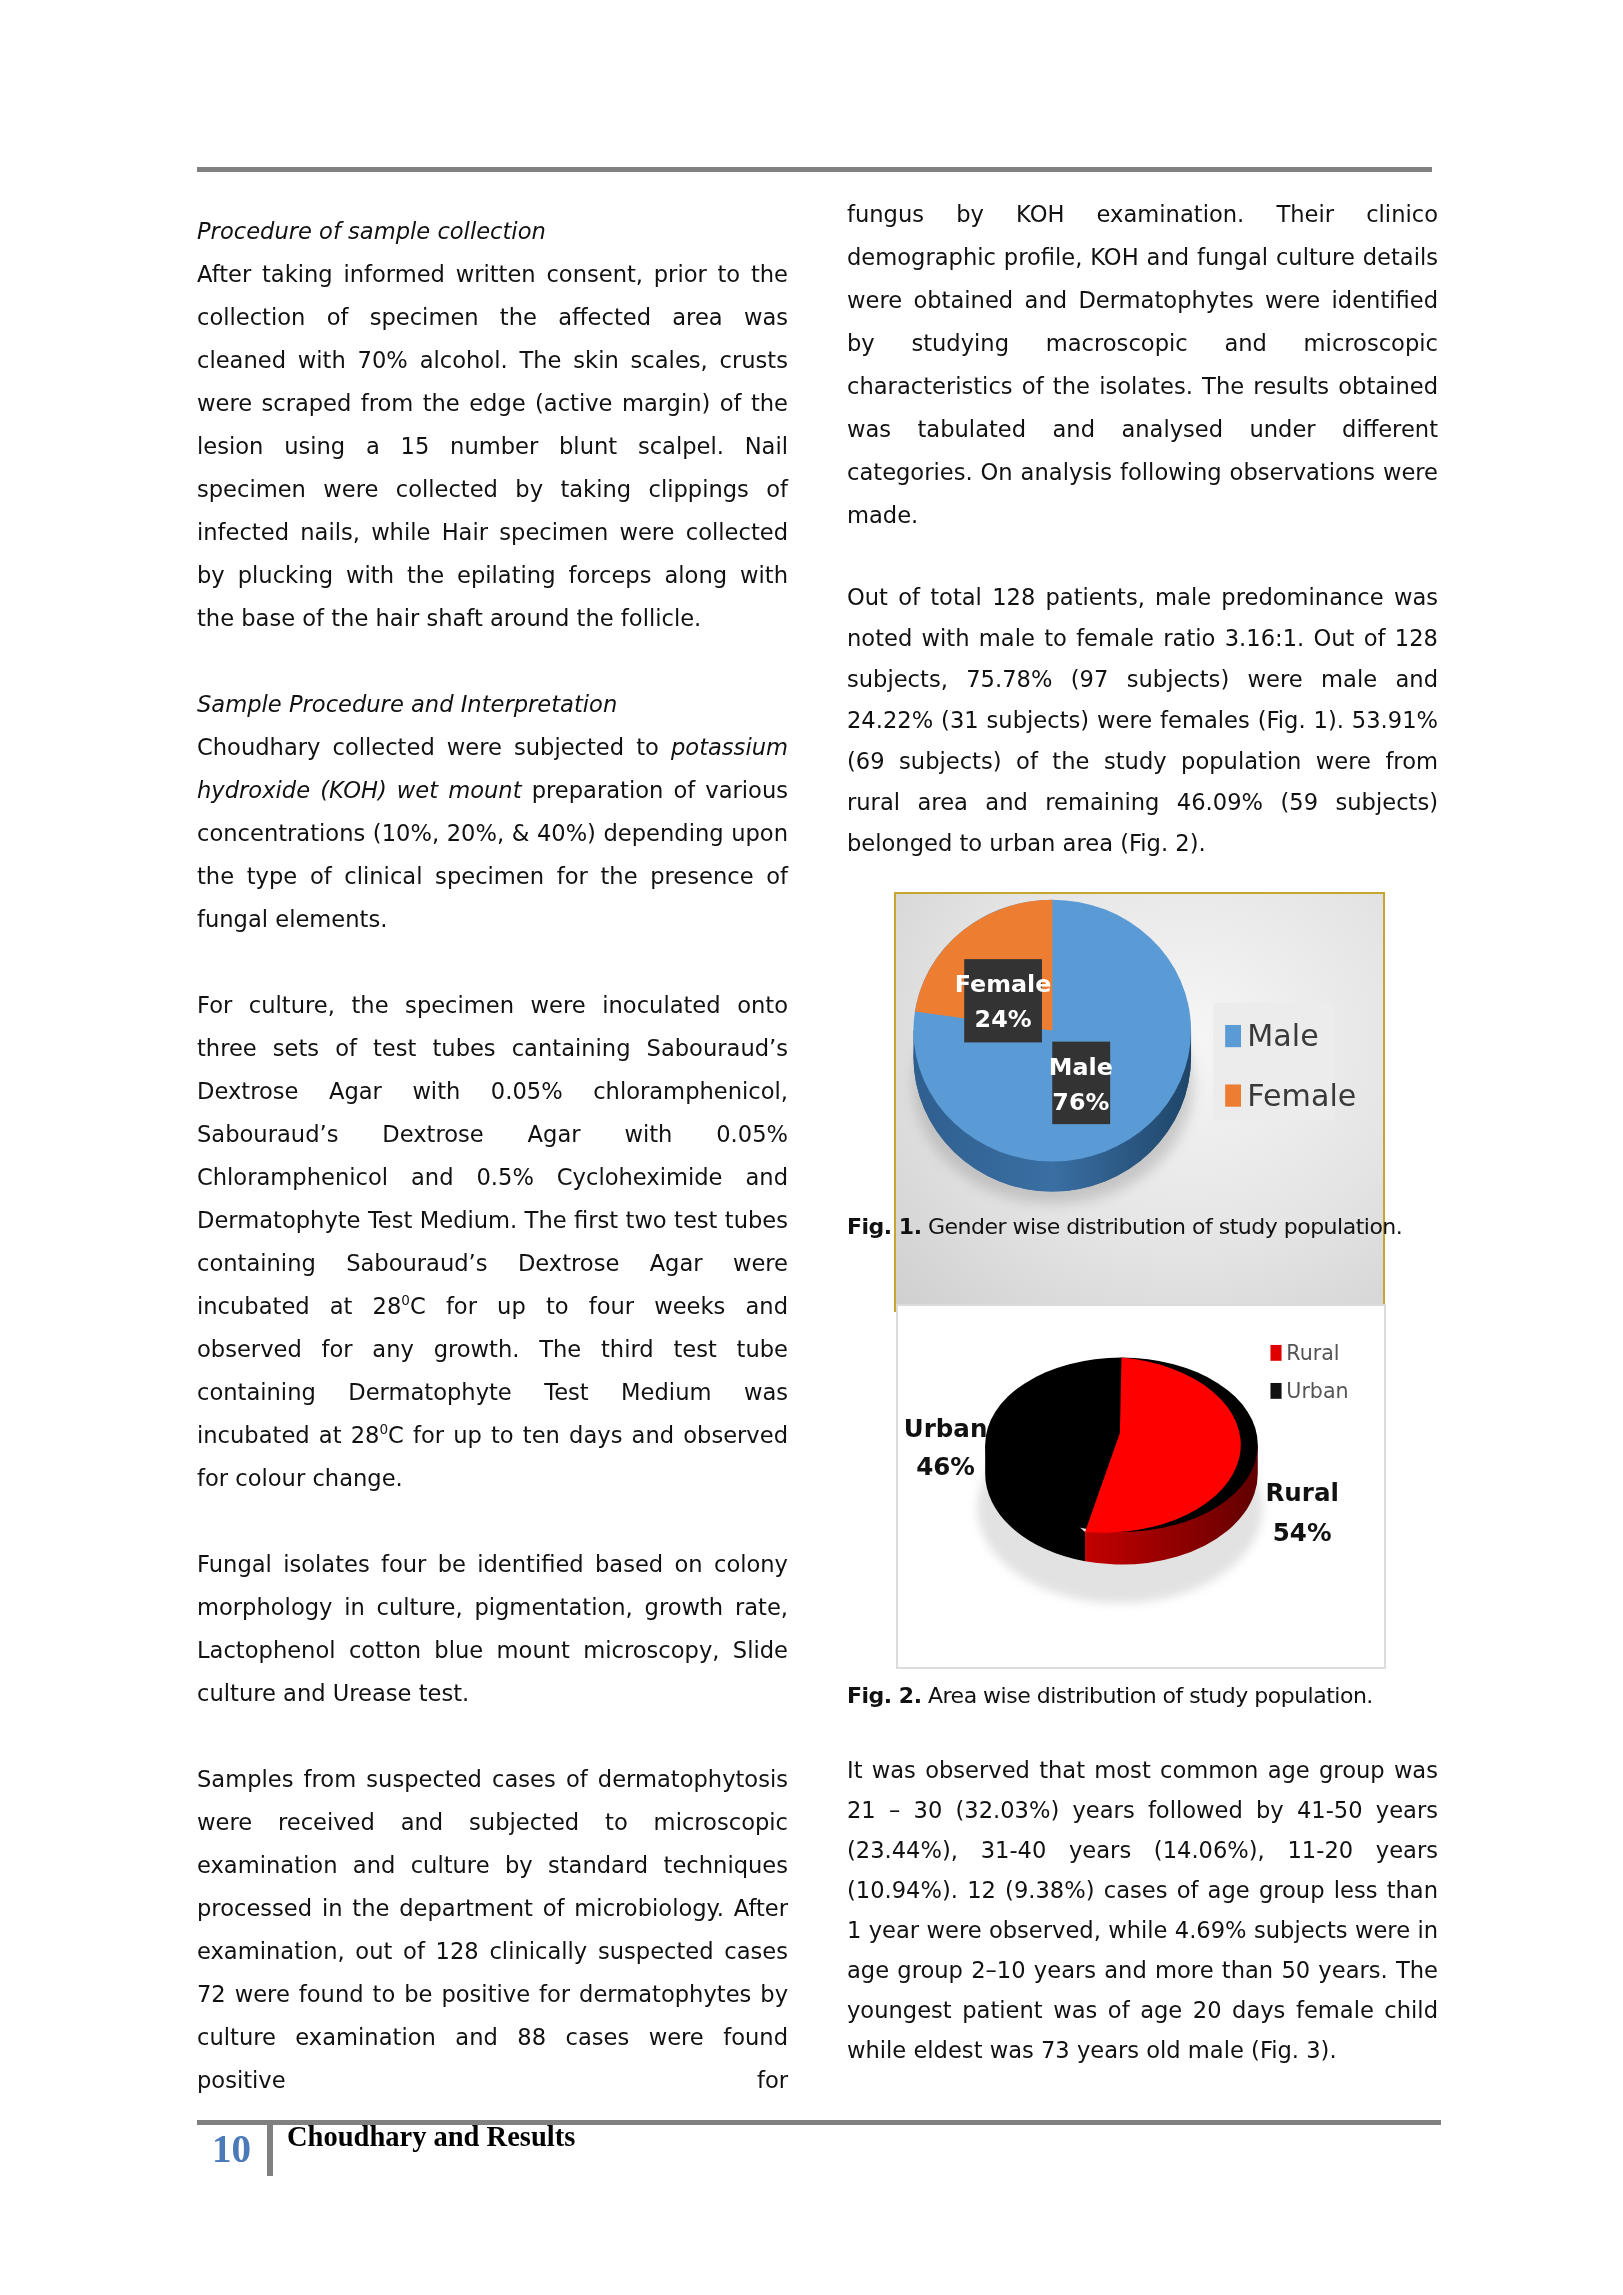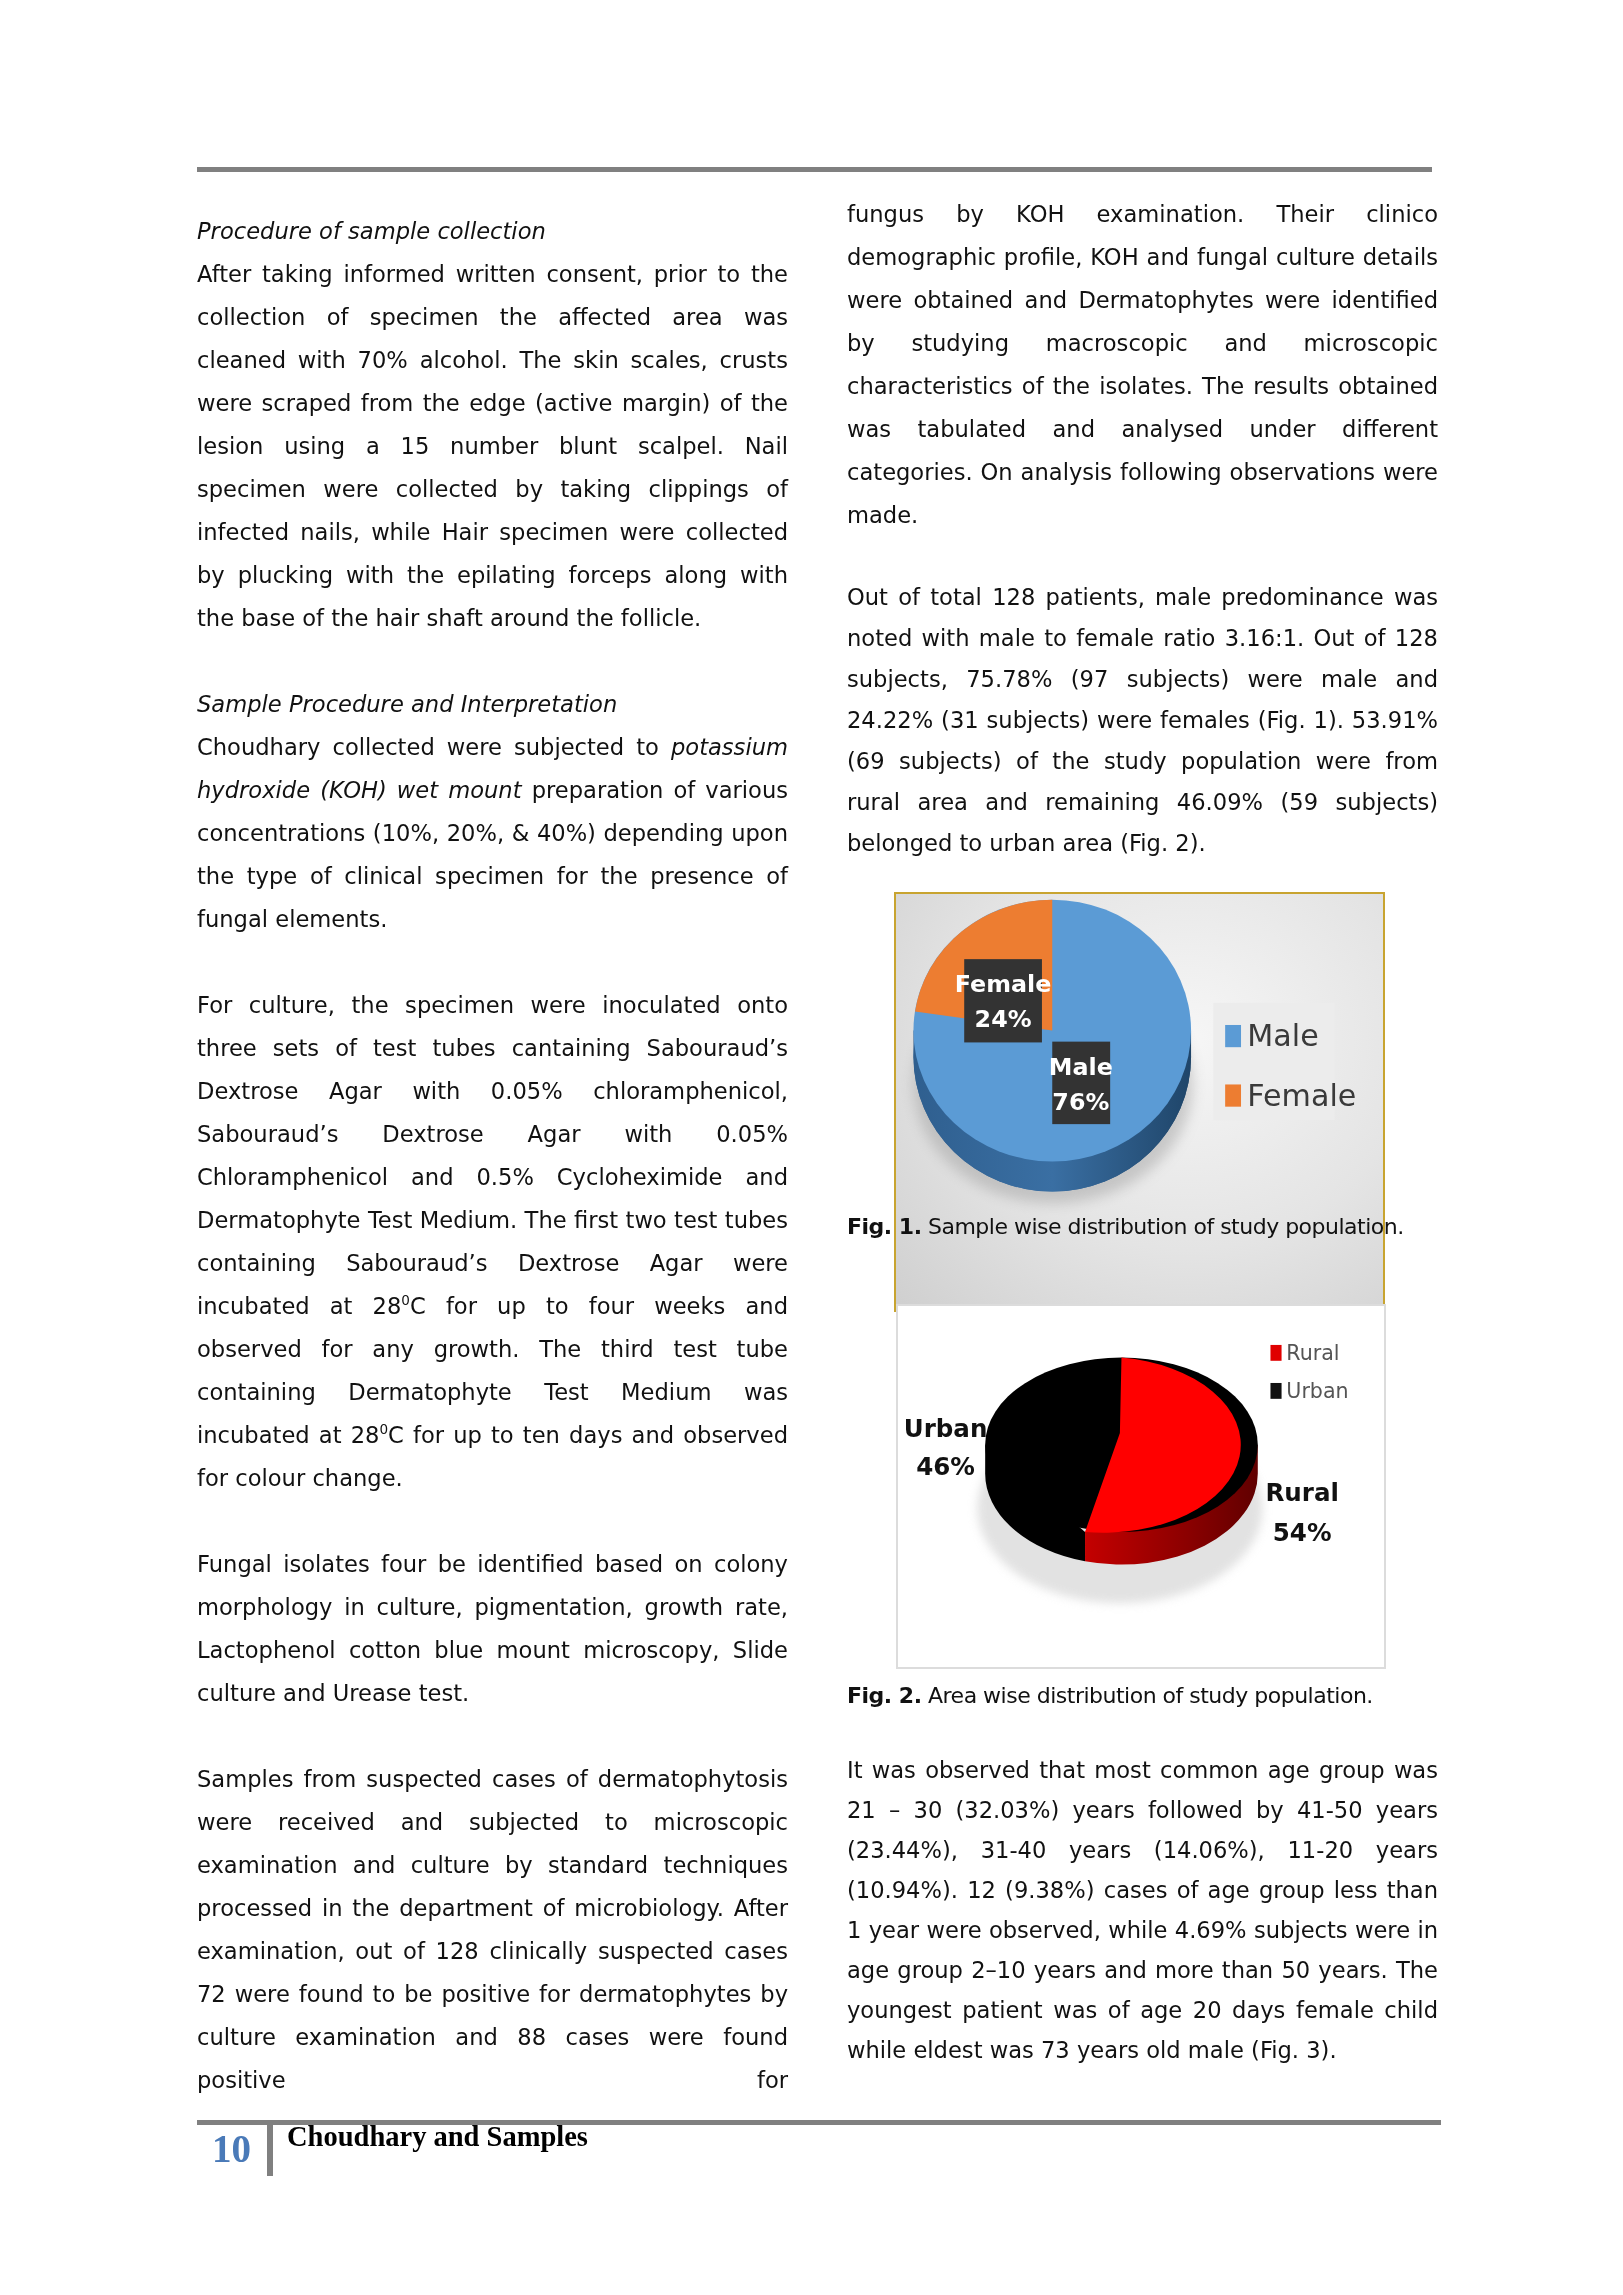--- a/index.html
+++ b/index.html
@@ -84,21 +84,21 @@
     <text x="233" y="228" text-anchor="middle" font-size="30" font-weight="bold" fill="#ffffff" class="svg-text">Male</text>
     <text x="233" y="272" text-anchor="middle" font-size="30" font-weight="bold" fill="#ffffff" class="svg-text">76%</text>
 
     <rect x="400" y="137" width="153" height="148" fill="#ececec"></rect>
     <rect x="415" y="165" width="20" height="28" fill="#5b9bd5"></rect>
     <text x="443" y="192" font-size="38" fill="#3a3a3a" class="svg-text">Male</text>
     <rect x="415" y="240" width="20" height="28" fill="#ed7d31"></rect>
     <text x="443" y="267" font-size="38" fill="#3a3a3a" class="svg-text">Female</text>
   </svg>
 </div>
-<div class="caption" style="top:1213px;"><b>Fig. 1.</b><span> Sample wise distribution of study population.</span></div>
+<div class="caption" style="top:1213px;"><b>Fig. 1.</b><span> Gender wise distribution of study population.</span></div>
 
 <div class="fig2">
   <svg width="485" height="360" viewBox="0 0 612 454">
     <defs>
       <linearGradient id="redSide" x1="0" x2="1" y1="0" y2="0">
         <stop offset="0" stop-color="#c40000"></stop>
         <stop offset="0.6" stop-color="#8a0000"></stop>
         <stop offset="1" stop-color="#600000"></stop>
       </linearGradient>
       <filter id="shadow2" x="-20%" y="-20%" width="140%" height="160%">
@@ -126,14 +126,14 @@
 </div>
 <div class="caption" style="top:1682px;"><b>Fig. 2.</b><span> Area wise distribution of study population.</span></div>
 
 <div class="col col-right" style="top:1750px; line-height:40px;">
   <p class="para">It was observed that most common age group was 21 – 30 (32.03%) years followed by 41-50 years (23.44%), 31-40 years (14.06%), 11-20 years (10.94%). 12 (9.38%) cases of age group less than 1 year were observed, while 4.69% subjects were in age group 2–10 years and more than 50 years. The youngest patient was of age 20 days female child while eldest was 73 years old male (Fig. 3).</p>
 </div>
 
 <div class="rule-bottom"></div>
 <div class="page-num">10</div>
 <div class="footer-bar"></div>
-<div class="footer-authors">Choudhary and Samples</div>
+<div class="footer-authors">Choudhary and Results</div>
 
 
 </body></html>

